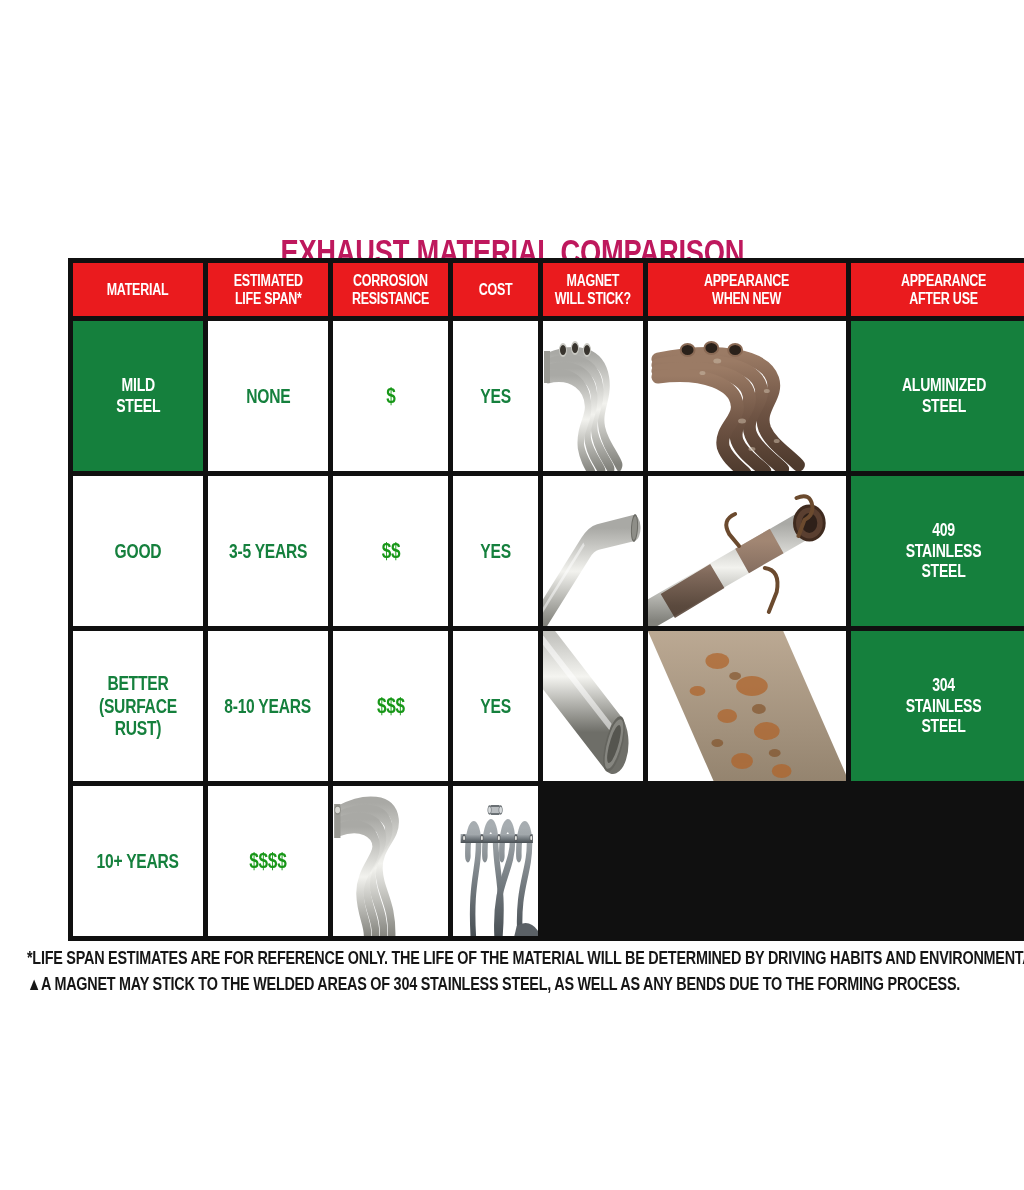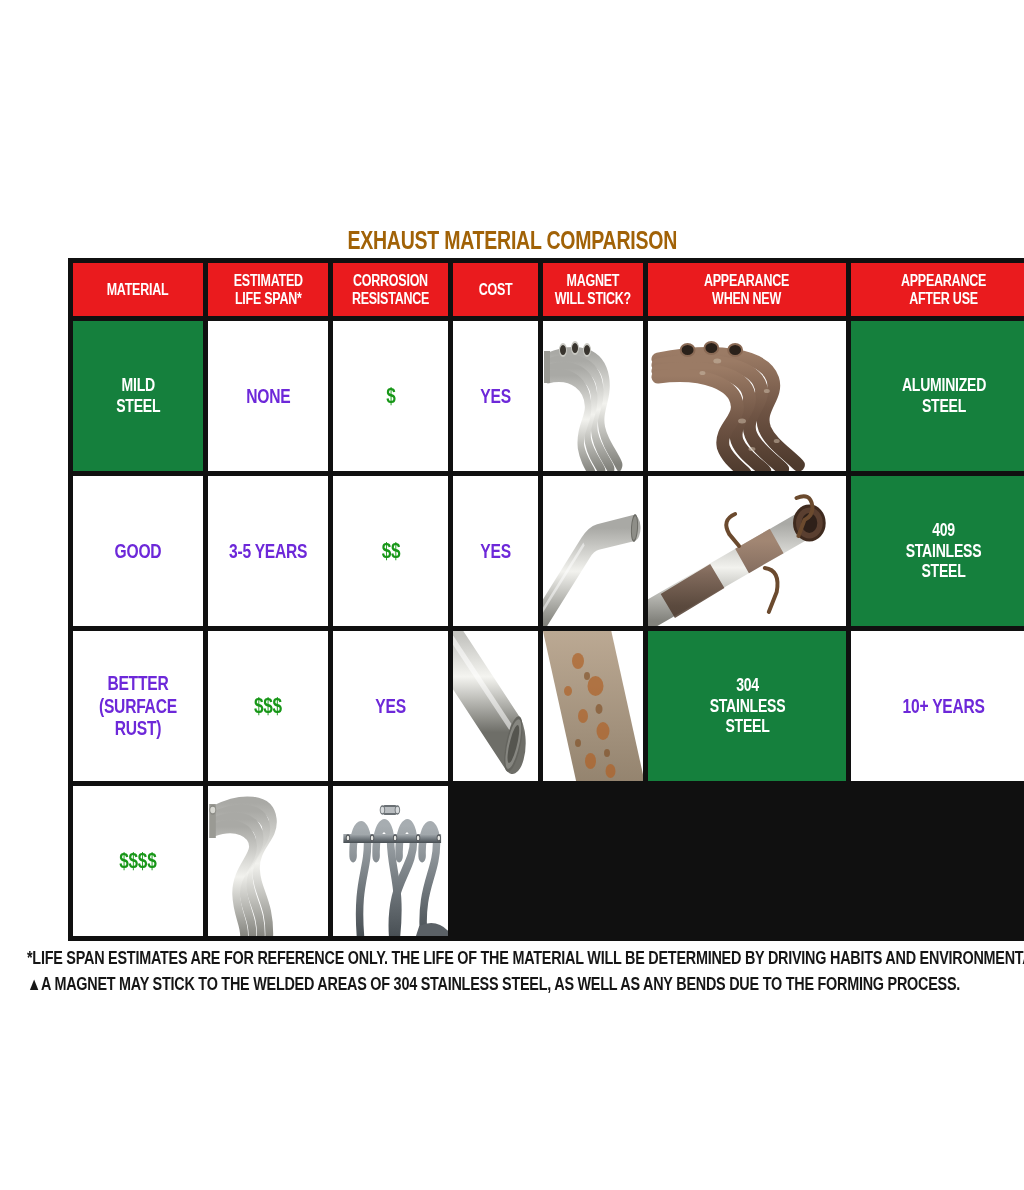--- a/index.html
+++ b/index.html
@@ -7,32 +7,32 @@
        font-family:"Liberation Sans","DejaVu Sans",sans-serif;}
   .canvas{position:absolute;inset:0;background:#ffffff;}
 
   
   .cond{display:inline-block;transform:scaleX(0.78);transform-origin:center;
         font-weight:bold;letter-spacing:-0.3px;white-space:pre-line;text-align:center;}
   .cond-left{display:inline-block;transform:scaleX(0.80);transform-origin:left center;
         font-weight:bold;letter-spacing:-0.3px;white-space:nowrap;}
 
   .title{position:absolute;top:211px;left:0;width:1024px;text-align:center;
-         font-size:25px;color:#a16207;line-height:1;}
+         font-size:35px;color:#be185d;line-height:1;}
 
   .cmp-table{position:absolute;left:27px;top:258px;width:973px;height:683px;
              background:#101010;display:grid;box-sizing:border-box;
              grid-template-columns:130px 120px 115px 85px 100px 198px 185px;
              grid-template-rows:53px 150px 150px 150px 150px;
              gap:5px;padding:5px;margin-left:41px;}
   .cell{background:#ffffff;display:flex;align-items:center;justify-content:center;
         overflow:hidden;}
   .hdr{background:#ea1b1e;color:#ffffff;font-size:16px;line-height:1.08;}
   .mat{background:#15803d;color:#ffffff;font-size:18px;line-height:1.15;}
-  .txt{color:#6d28d9;font-size:20px;line-height:1.12;}
+  .txt{color:#15803d;font-size:20px;line-height:1.12;}
   .cost{color:#189718;font-size:22px;}
   .photo-cell{padding:0;background:#ffffff;}
   .photo-cell svg{width:100%;height:100%;display:block;}
   sup.mark{font-size:11px;vertical-align:super;line-height:0;}
 
   .notes{position:absolute;left:27px;top:946px;width:973px;color:#161616;
          font-size:18px;line-height:1.42;}
   .notes p{margin:0;}
 </style>
 </head>
@@ -191,20 +191,23 @@
 
     <div class="cell mat">
         <span class="cond">409
 STAINLESS
 STEEL</span>
       </div>
     <div class="cell txt">
         <span class="cond">BETTER
 (SURFACE
 RUST)</span>
+      </div>
+    <div class="cell txt">
+        <span class="cond">8-10 YEARS</span>
       </div>
     <div class="cell txt cost">
         <span class="cond">$$$</span>
       </div>
     <div class="cell txt">
         <span class="cond">YES</span>
       </div>
     <div class="cell photo-cell">
       <svg viewBox="0 0 200 150" preserveAspectRatio="none">
         <path d="M-25 5 L140 112" fill="none" stroke="url(#gSteelBig)" stroke-width="62" stroke-linecap="round"></path>

